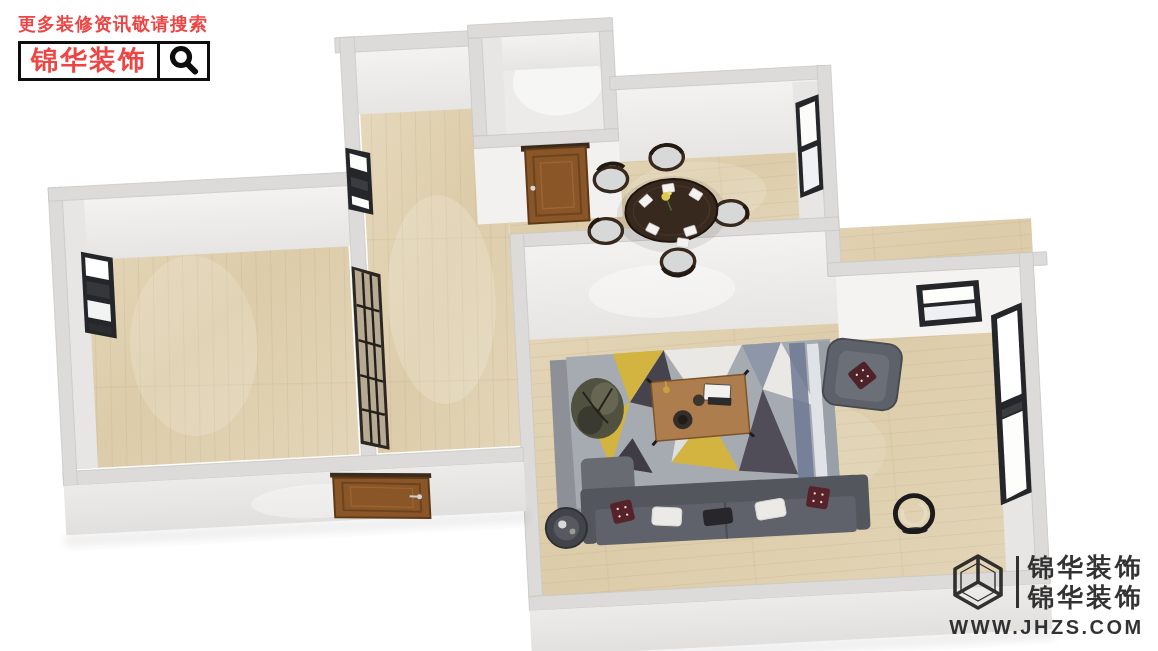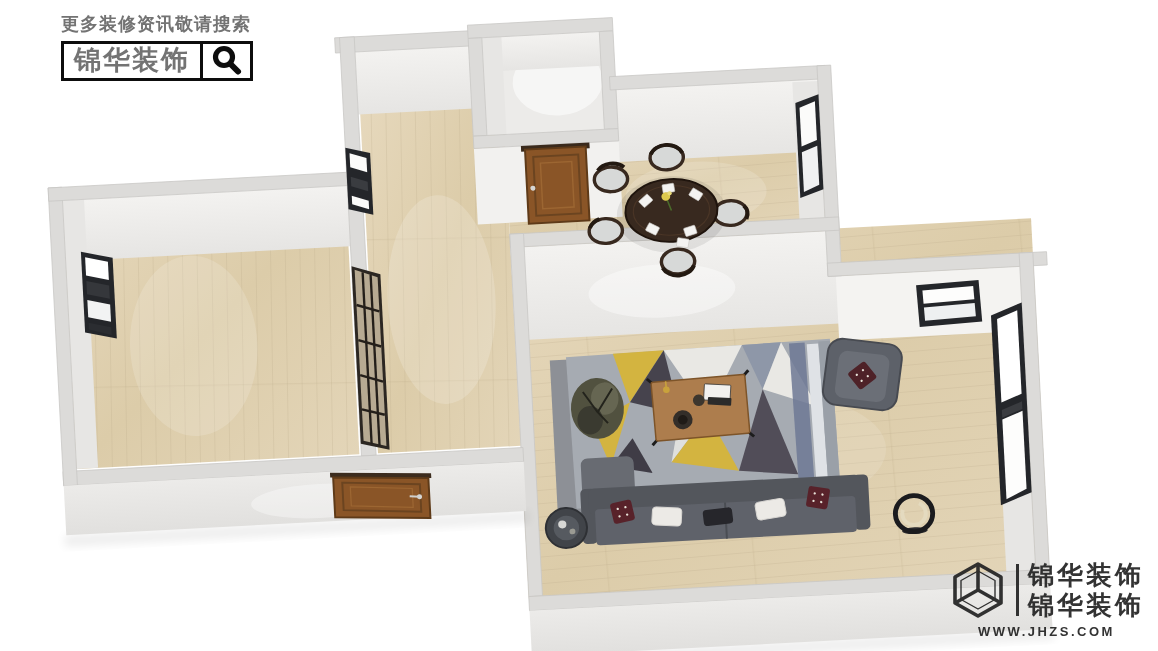--- a/index.html
+++ b/index.html
@@ -1,31 +1,31 @@
 <!DOCTYPE html>
 <html style="--wall_top: #dcdbd9; --wall_edge: #c8c7c5; --wall_face: #f2f1ef; --wall_face_shade: #e7e6e4; --floor_wood: #e0d2b6; --floor_wood_deep: #cdbb9a; --bathroom_floor: #ecebe9; --window_frame: #24262a; --glass: #fbfbfa; --partition_glass: #c6b99f; --door_wood: #8a5527; --door_edge: #5e3a18; --dining_table: #38291f; --chair_seat: #d7d9d8; --rug_base: #a6abb2; --rug_gray: #8d9096; --rug_yellow: #d3b440; --rug_charcoal: #46434d; --rug_white: #e9e8e4; --rug_slate: #6d7894; --sofa: #53565c; --sofa_seat: #5f626a; --pillow_red: #58222a; --pillow_white: #eceae6; --pillow_black: #26262b; --armchair: #5d6169; --coffee_table: #ad7d4d; --planter: #51513f;"><head>
 <meta charset="utf-8">
 <style>
   html,body{margin:0;padding:0;background:#fff;}
   .stage{position:relative;width:1158px;height:651px;background:#fff;overflow:hidden;
          font-family:"Liberation Sans","DejaVu Sans",sans-serif;}
   svg{display:block;}
   
-  .brand-tl{position:absolute;left:18px;top:12px;color:#737373;z-index:5;margin-left:43px;}
+  .brand-tl{position:absolute;left:18px;top:12px;color:#ef4444;z-index:5;}
   .brand-tl .tagline{font-size:18px;font-weight:900;letter-spacing:1px;white-space:nowrap;}
   .brand-tl .logo-box{margin-top:5px;display:inline-flex;align-items:stretch;border:3px solid #0d0d0d;background:#fff;}
   .brand-tl .brand-name{font-size:27px;font-weight:900;padding:3px 10px 4px 10px;letter-spacing:2px;line-height:1;display:flex;align-items:center;}
   .brand-tl .mag-cell{border-left:3px solid #0d0d0d;width:47px;display:flex;align-items:center;justify-content:center;}
   
   .brand-br{position:absolute;right:14px;bottom:12px;z-index:5;color:#222;opacity:.92;display:flex;flex-direction:column;align-items:center;}
   .brand-br .row{display:flex;align-items:center;gap:9px;}
   .brand-br .divider{width:3px;height:52px;background:#222;}
   .brand-br .lines{display:flex;flex-direction:column;}
   .brand-br .line{font-size:26px;font-weight:900;letter-spacing:3px;line-height:1.18;white-space:nowrap;}
-  .brand-br .site{font-size:13px;font-weight:900;letter-spacing:2.5px;margin-top:3px;white-space:nowrap;}
+  .brand-br .site{font-size:20px;font-weight:900;letter-spacing:2.5px;margin-top:3px;white-space:nowrap;}
 </style>
 </head>
 <body>
 
 <div class="stage">
 
   <svg width="1158" height="651" viewBox="0 0 1158 651">
     <defs>
       <linearGradient id="woodG" x1="0" y1="0" x2="1" y2="1">
         <stop offset="0" stop-color="#e6d8bc"></stop>

